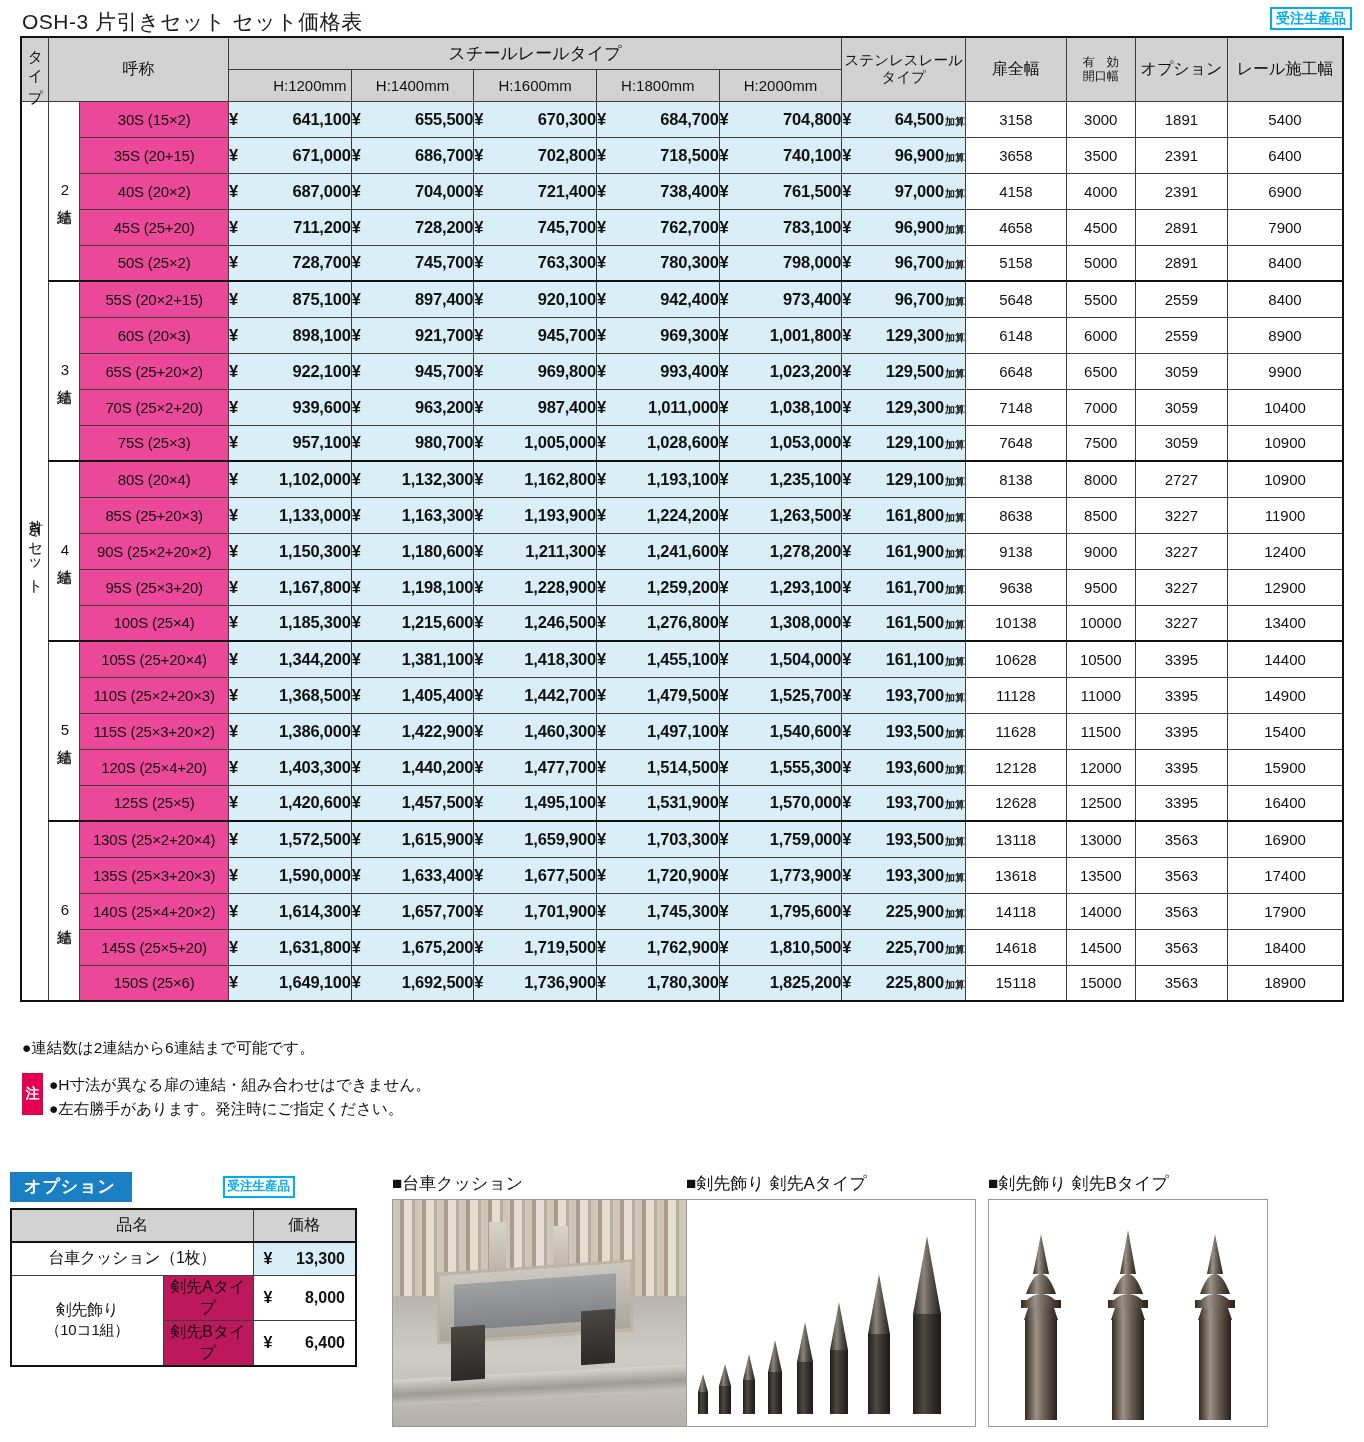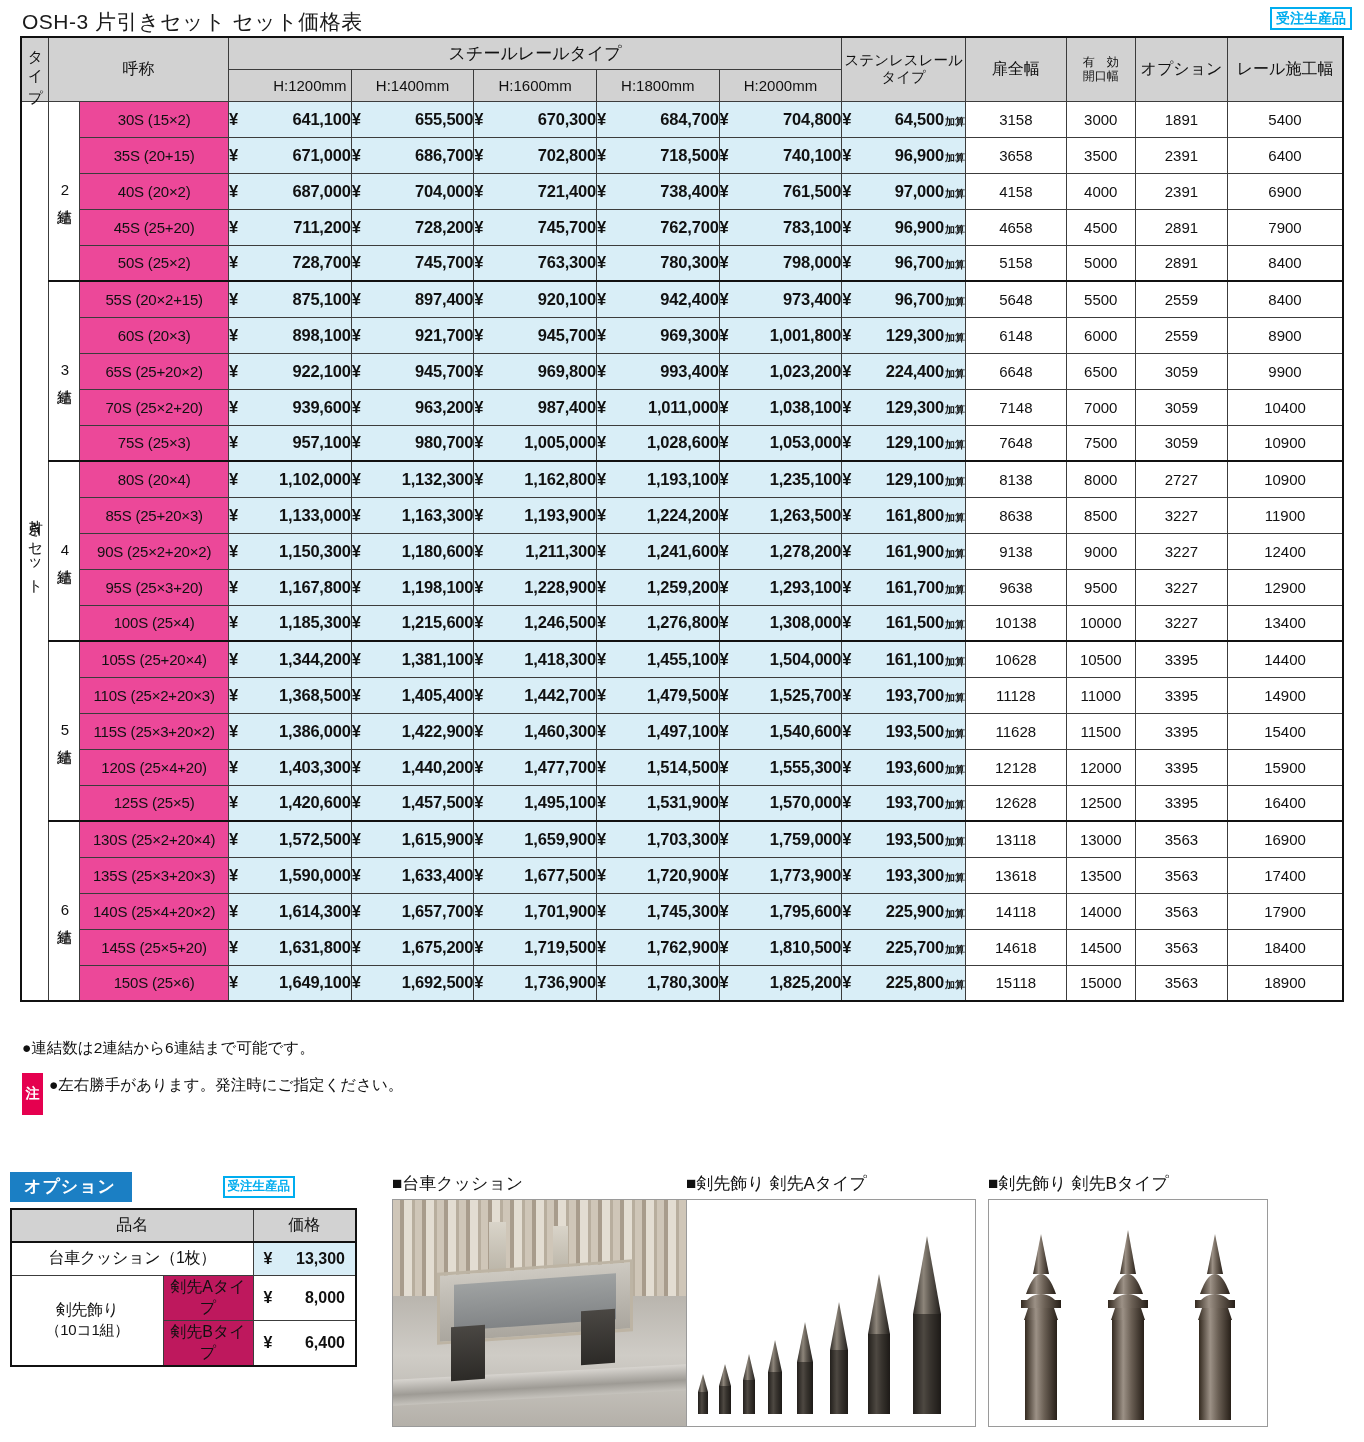--- a/index.html
+++ b/index.html
@@ -583,21 +583,21 @@
           </td>
           <td class="price">
             <span class="pr">
               <span class="yen">¥</span>
               <span class="num">1,023,200</span>
             </span>
           </td>
           <td class="sus thick-left">
             <span class="pr">
               <span class="yen">¥</span>
-              <span class="num">224,400</span>
+              <span class="num">129,500</span>
               <span class="sfx">加算</span>
             </span>
           </td>
           <td class="dim thick-left">6648</td>
           <td class="dim">6500</td>
           <td class="dim">3059</td>
           <td class="dim">9900</td>
         </tr>
         <tr>
           <td class="name">70S (25×2+20)</td>
@@ -1352,20 +1352,21 @@
         </tr>
       </tbody>
   </table>
 </div>
 
 <div class="notes">
   <div class="note-line">●連結数は2連結から6連結まで可能です。</div>
   <div class="note-block">
     <div class="note-mark">注</div>
     <div class="note-mark-lines">
+      <div class="note-line">●H寸法が異なる扉の連結・組み合わせはできません。</div>
       <div class="note-line">●左右勝手があります。発注時にご指定ください。</div>
     </div>
   </div>
 </div>
 
 <div class="opt-wrap">
   <div class="opt-head-row">
     <div class="opt-title">オプション</div>
     <div class="opt-badge">受注生産品</div>
   </div>

